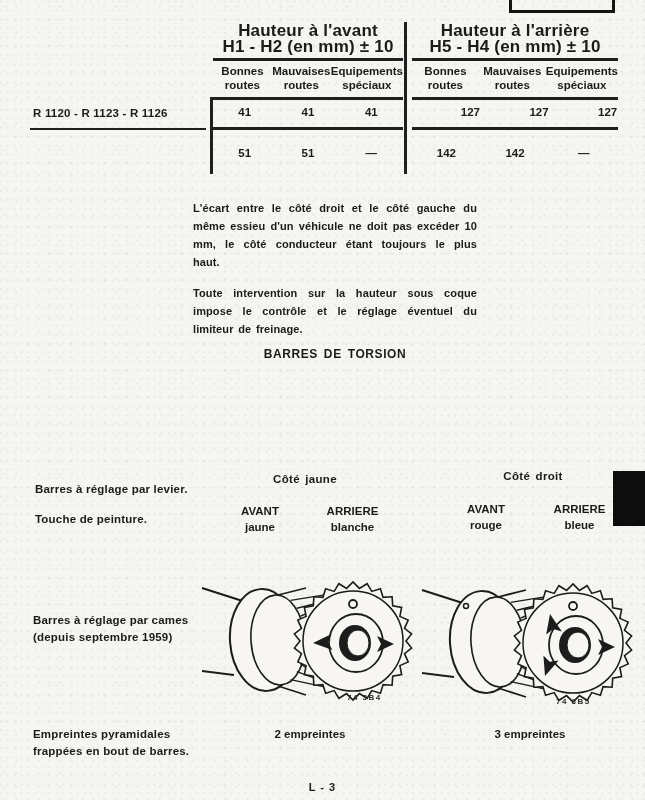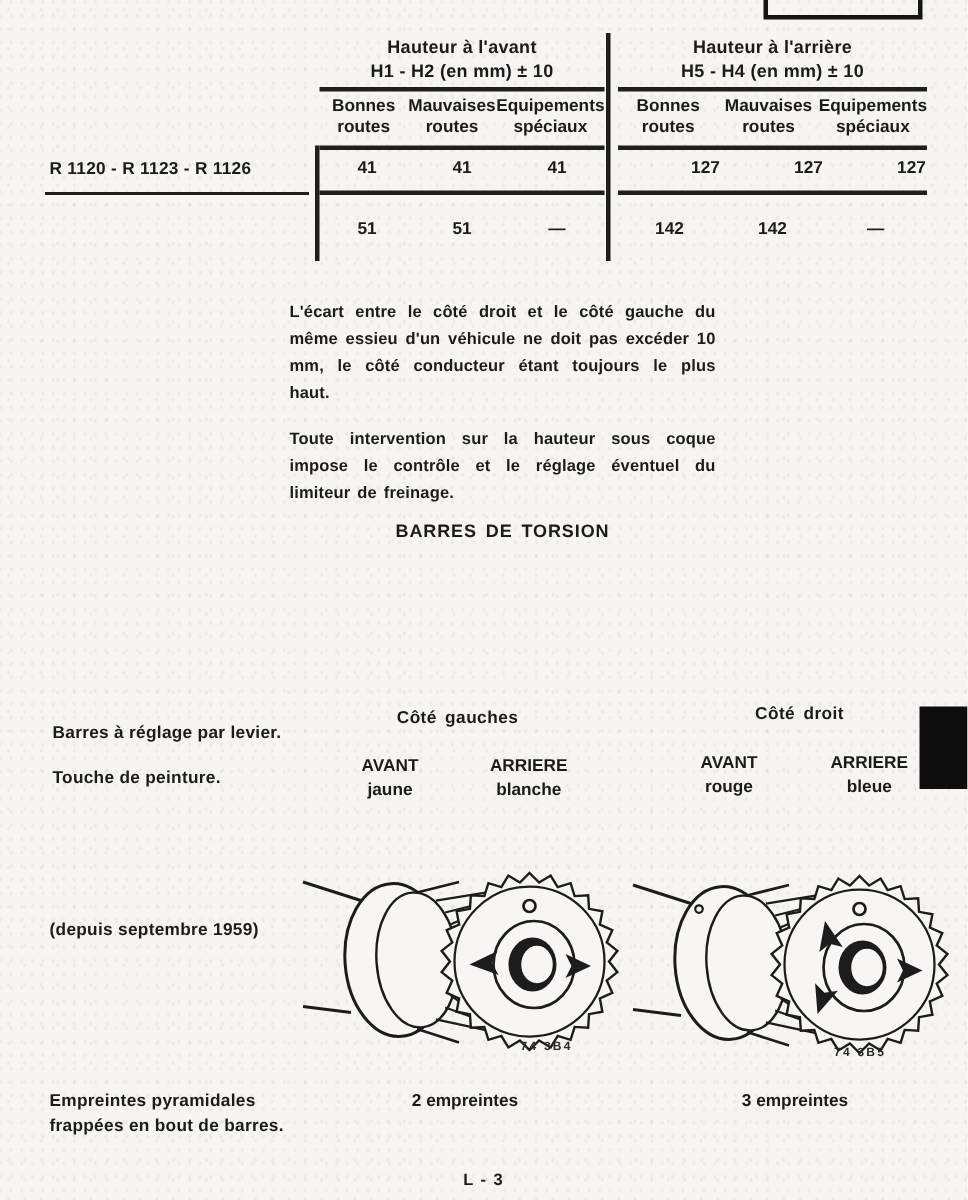--- a/index.html
+++ b/index.html
@@ -19,21 +19,21 @@
     -webkit-font-smoothing:antialiased;
   }
   .abs{position:absolute;}
   
   .top-box{left:509px;top:-23px;width:100px;height:30px;border:3px solid #141414;}
   
   .hrule{background:#1f1f1f;height:3px;}
   .hrule.thin{height:2px;}
   .vrule{background:#1f1f1f;width:3px;}
   
-  .tbl-head{width:190px;text-align:center;font-size:12px;line-height:16px;letter-spacing:.2px;}
+  .tbl-head{width:190px;text-align:center;font-size:17px;line-height:16px;letter-spacing:.2px;}
   .half{display:flex;}
   .half .cell{flex:1;text-align:center;font-size:11.5px;line-height:14px;white-space:nowrap;}
   .models{font-size:11.5px;line-height:14px;white-space:nowrap;letter-spacing:.2px;}
   
   .para{left:193px;width:284px;font-size:11px;line-height:18px;text-align:justify;letter-spacing:.1px;word-spacing:1.5px;}
   .center-head{left:193px;width:284px;text-align:center;font-size:12px;letter-spacing:.6px;word-spacing:2px;}
   .side-label{font-size:11.5px;letter-spacing:.2px;line-height:17px;}
   .cote-title{width:130px;text-align:center;font-size:11.5px;letter-spacing:.3px;word-spacing:2px;}
   .pos-block{text-align:center;font-size:11.5px;line-height:16px;}
   .black-tab{left:613px;top:471px;width:32px;height:55px;background:#0d0d0d;}
@@ -120,21 +120,21 @@
     <div class="cell">—</div>
   </div>
 
   <div class="abs para" style="top:199px;">L'écart entre le côté droit et le côté gauche du même essieu d'un véhicule ne doit pas excéder 10 mm, le côté conducteur étant toujours le plus haut.</div>
   <div class="abs para" style="top:284px;">Toute intervention sur la hauteur sous coque impose le contrôle et le réglage éventuel du limiteur de freinage.</div>
   <div class="abs center-head" style="top:347px;">BARRES DE TORSION</div>
 
   <div class="abs side-label" style="left:35px;top:481px;">Barres à réglage par levier.</div>
   <div class="abs side-label" style="left:35px;top:511px;">Touche de peinture.</div>
 
-  <div class="abs cote-title" style="left:240px;top:473px;">Côté gauches</div>
+  <div class="abs cote-title" style="left:240px;top:473px;">Côté jaune</div>
   <div class="abs cote-title" style="left:468px;top:470px;">Côté droit</div>
 
   <div class="abs pos-block" style="left:225px;top:503px;width:70px;">
     <div>AVANT</div>
     <div>jaune</div>
   </div>
   <div class="abs pos-block" style="left:310px;top:503px;width:85px;">
     <div>ARRIERE</div>
     <div>blanche</div>
   </div>
@@ -143,20 +143,21 @@
     <div>rouge</div>
   </div>
   <div class="abs pos-block" style="left:537px;top:501px;width:85px;">
     <div>ARRIERE</div>
     <div>bleue</div>
   </div>
 
   <div class="abs black-tab"></div>
 
   <div class="abs side-label" style="left:33px;top:612px;">
+    <div>Barres à réglage par cames</div>
     <div>(depuis septembre 1959)</div>
   </div>
 
   <svg class="bar-diagram" style="left:204px;top:568px;" width="220" height="145" viewBox="0 0 220 145">
       <path d="M-2,20 L48,36" stroke="#1c1c1c" stroke-width="2" fill="none"></path>
       <path d="M-2,103 L30,107" stroke="#1c1c1c" stroke-width="2" fill="none"></path>
       <ellipse cx="60" cy="72" rx="34" ry="51" fill="#f7f6f2" stroke="#1c1c1c" stroke-width="2" transform="rotate(-4 60 72)"></ellipse>
       <ellipse cx="74" cy="72" rx="27" ry="45" fill="#f7f6f2" stroke="#1c1c1c" stroke-width="1.6" transform="rotate(-4 74 72)"></ellipse>
       <path d="M74,27 L102,20" stroke="#1c1c1c" stroke-width="1.8" fill="none"></path>
       <path d="M74,118 L102,127" stroke="#1c1c1c" stroke-width="1.8" fill="none"></path>

